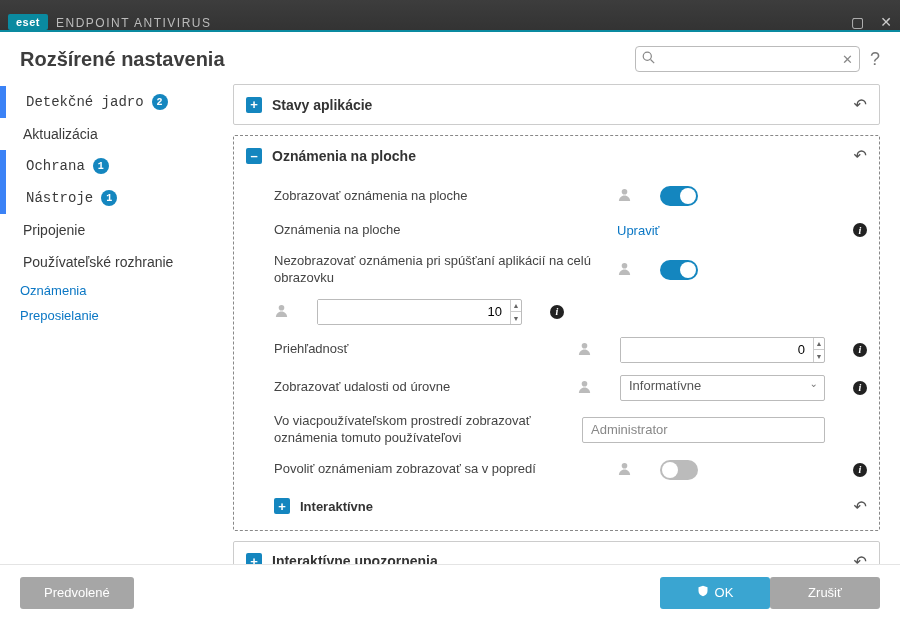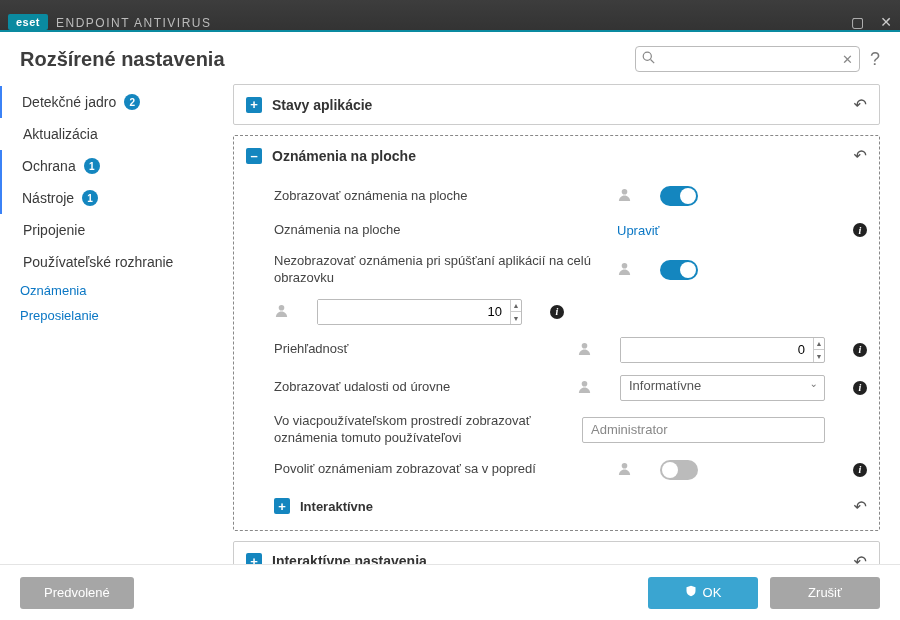--- a/index.html
+++ b/index.html
@@ -101,21 +101,22 @@
       padding: 8px 14px 8px 20px;
       display: flex;
       align-items: center;
       gap: 8px;
       cursor: pointer;
       color: #3a3a3a;
       font-size: 14px;
       border-left: 3px solid transparent;
     }
     .sidebar .item.sel {
-      border-left: 2px solid #3b82f6;
+      border-left: 6px solid #3b82f6;
+      font-family: Liberation Mono, monospace;
     }
     .sidebar .subitem {
       padding: 5px 14px 5px 20px;
       color: #0b77c4;
       font-size: 13px;
       cursor: pointer;
     }
     .sidebar .subitem.active {
       color: #0b77c4;
       font-weight: 500;
@@ -294,21 +295,20 @@
       gap: 10px;
     }
     .subsection-header .title { font-weight: 600; color: #333; }
     
     .footer {
       height: 56px;
       border-top: 1px solid #e4e4e4;
       display: flex;
       align-items: center;
       padding: 0 20px;
-      gap: 12px;
     }
     .btn {
       height: 32px;
       padding: 0 24px;
       border: none;
       border-radius: 3px;
       font-size: 13px;
       cursor: pointer;
       display: inline-flex;
       align-items: center;
@@ -521,21 +521,21 @@
           <span class="title">Interaktívne</span>
           <span class="undo-icon" style="margin-left:auto">↶</span>
         </div>
 
       </div>
     </div>
 
     <div class="section">
       <div class="section-header">
         <span class="exp-icon">+</span>
-        <span class="title">Interaktívne nastavenia</span>
+        <span class="title">Interaktívne upozornenia</span>
         <span class="undo-icon">↶</span>
       </div>
     </div>
 
   </div>
 </div>
 
 <div class="footer">
   <button class="btn btn-default">
     <span>Predvolené</span>

